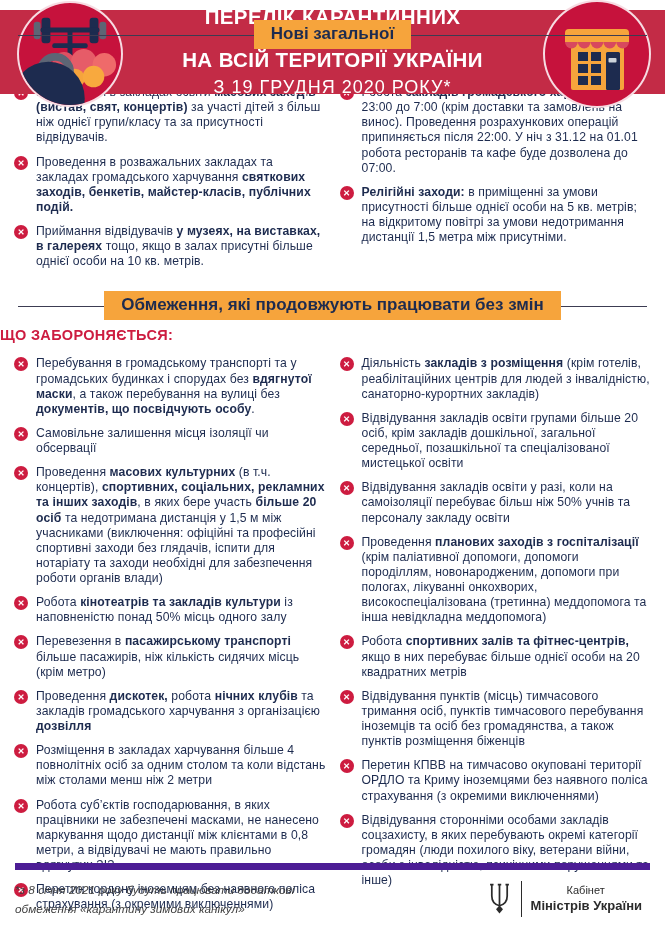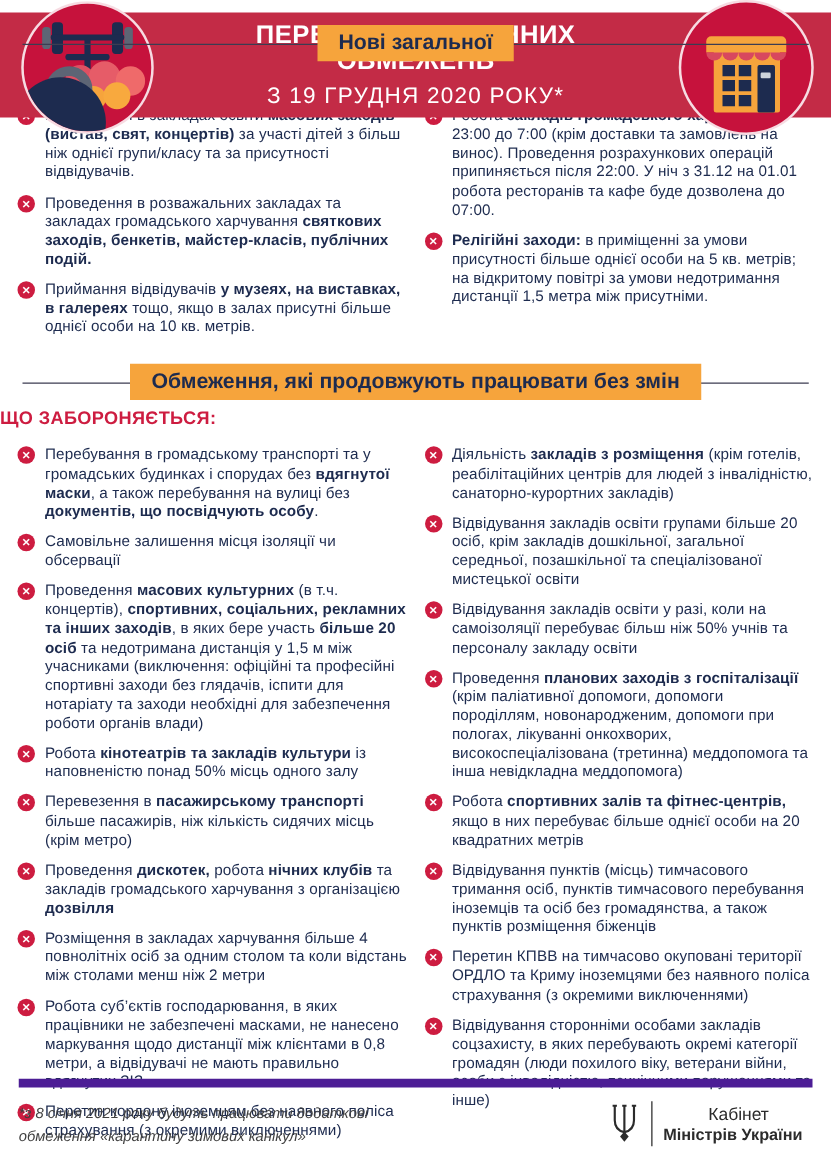--- a/index.html
+++ b/index.html
@@ -81,21 +81,21 @@
     display:flex;justify-content:space-between;align-items:flex-start;
   }
   .footnote{
     font-style:italic;color:#3f3f3f;
     font-size:11.8px;line-height:1.55;max-width:320px;
   }
   .gov-logo{display:flex;align-items:center;gap:9px;padding-right:8px;}
   .gov-logo svg{display:block;}
   .gov-sep{width:1px;height:36px;background:#2b2b2b;}
   .gov-name{color:var(--ink);line-height:1.25;}
-  .gov-name .l1{font-size:14px;padding-left:36px;}
+  .gov-name .l1{font-size:11px;padding-left:36px;}
   .gov-name .l2{font-size:13px;font-weight:700;}
 </style>
 </head>
 <body>
 
 <div class="page">
 
   <header>
     <div class="band"></div>
 
@@ -113,20 +113,21 @@
         <circle cx="87" cy="63" r="12" fill="#ef6a6a"></circle>
         <circle cx="57" cy="77" r="10" fill="#f6a43c"></circle>
         <circle cx="76" cy="75" r="11" fill="#f8a93e"></circle>
         <circle cx="37" cy="70" r="15" fill="none" stroke="#5d6575" stroke-width="8"></circle>
         <circle cx="30" cy="97" r="37" fill="#1d2b4f"></circle>
       </svg>
     </div>
 
     <div class="band-text">
       <div class="band-title">ПЕРЕЛІК КАРАНТИННИХ ОБМЕЖЕНЬ</div>
+      <div class="band-title">НА ВСІЙ ТЕРИТОРІЇ УКРАЇНИ</div>
       <div class="band-sub">З 19 ГРУДНЯ 2020 РОКУ*</div>
     </div>
 
     <div class="hcircle right">
       <svg viewBox="0 0 104 104" aria-hidden="true">
         <rect x="26" y="38" width="53" height="50" rx="2" fill="#f6a43c"></rect>
         <path d="M24 27 h56 a4 4 0 0 1 4 4 v9 H20 v-9 a4 4 0 0 1 4 -4 z" fill="#f6a43c"></path>
         <path d="M20 40 a6.4 6.4 0 0 0 12.8 0 z" fill="#d8485e"></path>
         <path d="M32.8 40 a6.4 6.4 0 0 0 12.8 0 z" fill="#d8485e"></path>
         <path d="M45.6 40 a6.4 6.4 0 0 0 12.8 0 z" fill="#d8485e"></path>

